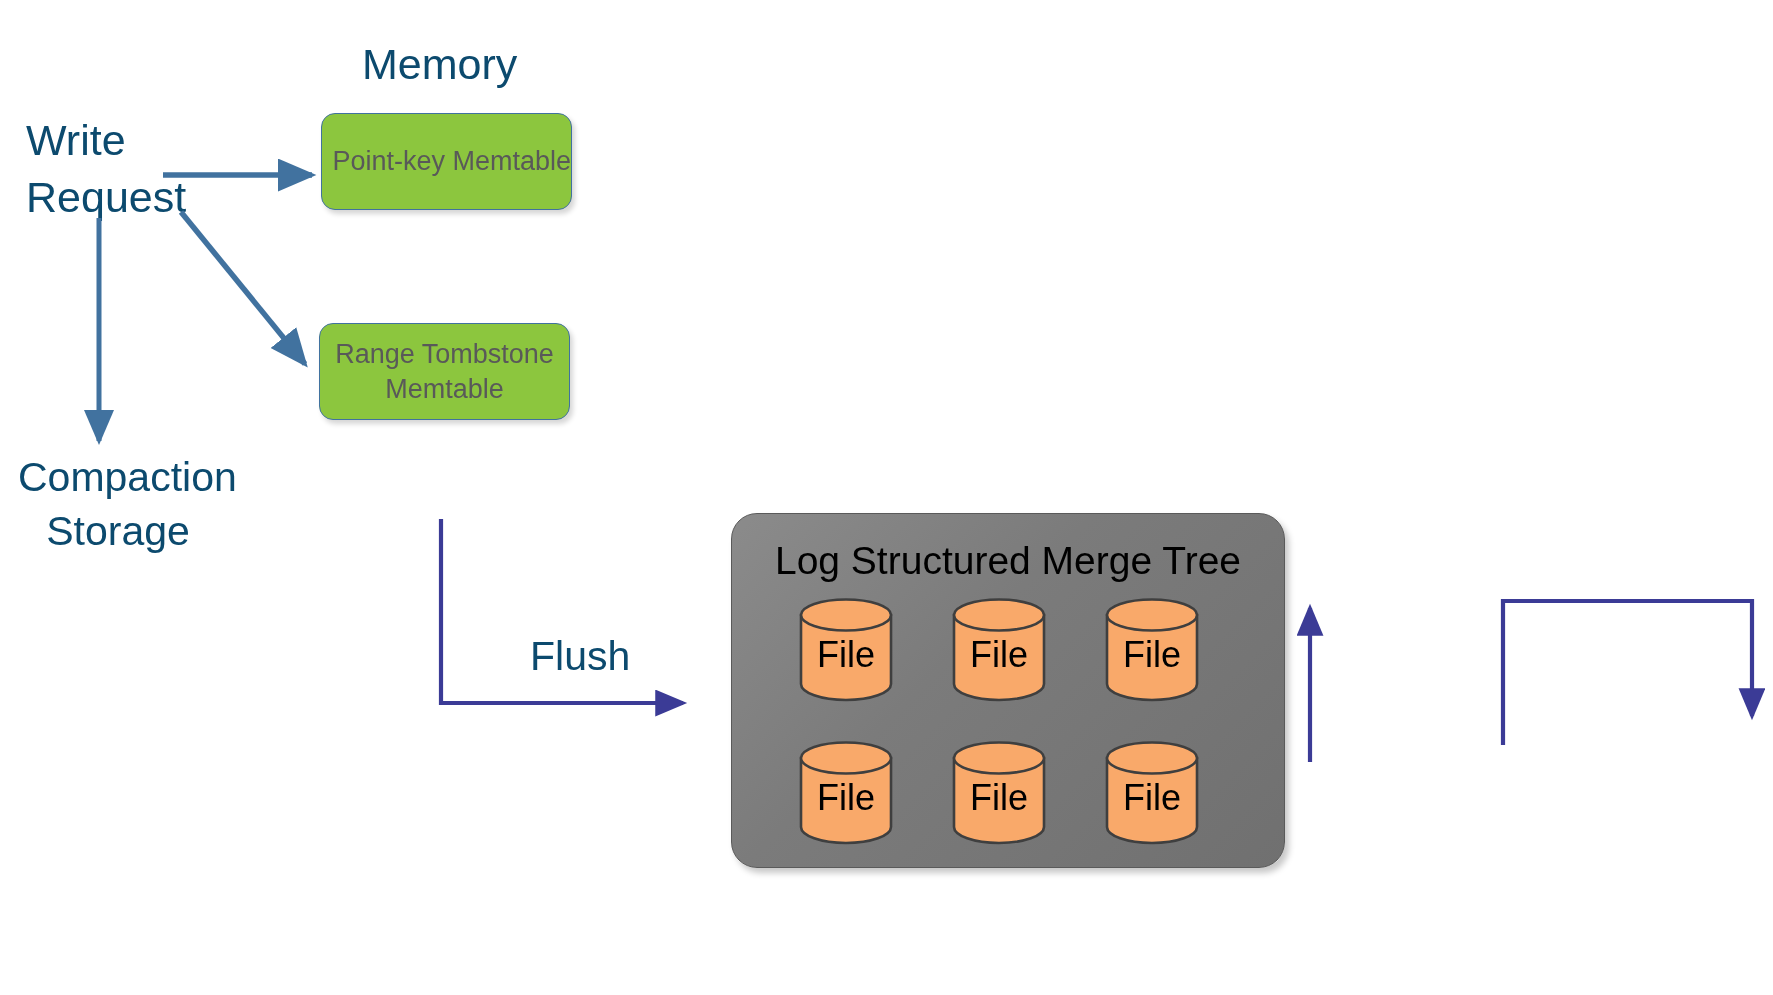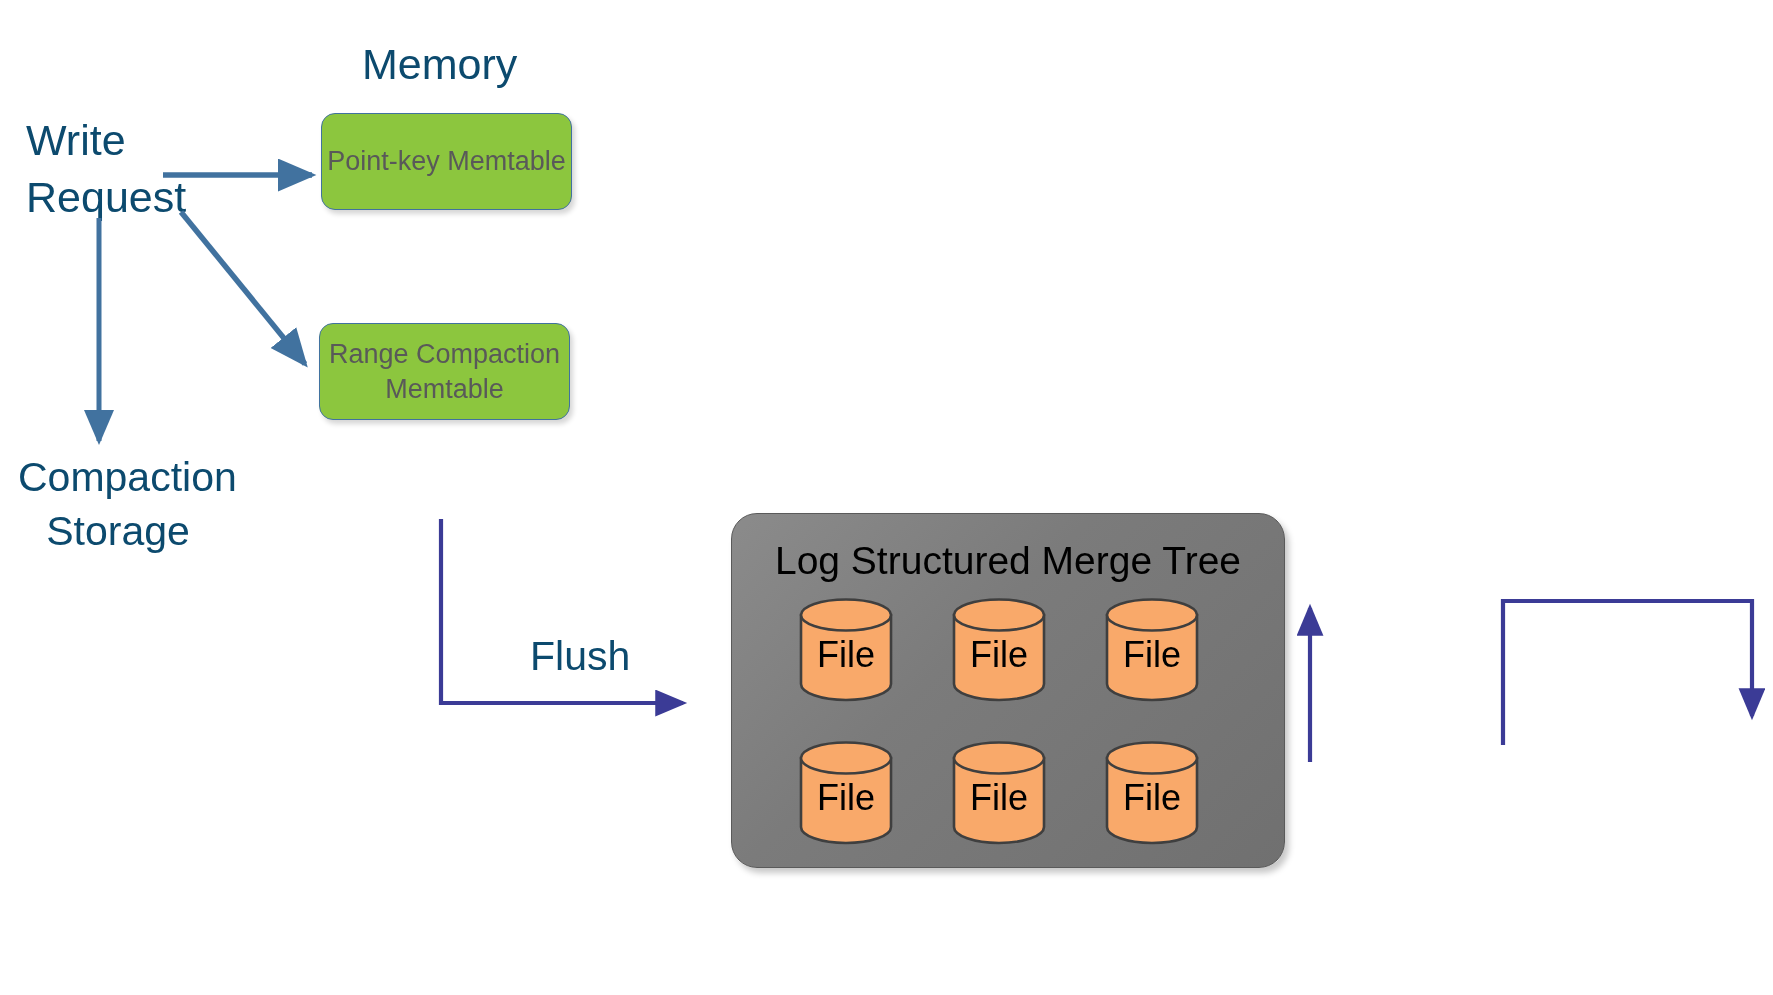--- a/index.html
+++ b/index.html
@@ -58,21 +58,21 @@
 
   
   .memtable {
     position: absolute;
     background: #8CC63E;
     border: 1.5px solid #41729F;
     border-radius: 14px;
     box-sizing: border-box;
     display: flex;
     align-items: center;
-    justify-content: center;
+    justify-content: flex-end;
     text-align: center;
     color: #595959;
     font-size: 27px;
     line-height: 1.28;
     box-shadow: 3px 4px 5px rgba(0,0,0,0.16);
   }
   #memtable-point-key {
     left: 321px;
     top: 113px;
     width: 251px;
@@ -149,21 +149,21 @@
   <div class="label persistent-storage">Compaction Storage</div>
 
   <div class="label flush-label">Flush</div>
 
 
   <div class="memtable" id="memtable-point-key">
     <span>Point-key Memtable</span>
   </div>
 
   <div class="memtable" id="memtable-range-tombstone">
-    <span>Range Compaction Memtable</span>
+    <span>Range Tombstone Memtable</span>
   </div>
 
 
   <div id="lsm-box">
     <div id="lsm-title">Log Structured Merge Tree</div>
 
     <div class="cylinder cyl-file" style="left:66px; top:84px;">
       <svg width="96" height="105" viewBox="0 0 96 105">
         <path d="M3 17 L3 86 A45 16 0 0 0 93 86 L93 17 Z" fill="#F9A96A" stroke="#3F3F3F" stroke-width="2.6"></path>
         <ellipse cx="48" cy="17" rx="45" ry="15.5" fill="#F9A96A" stroke="#3F3F3F" stroke-width="2.6"></ellipse>

